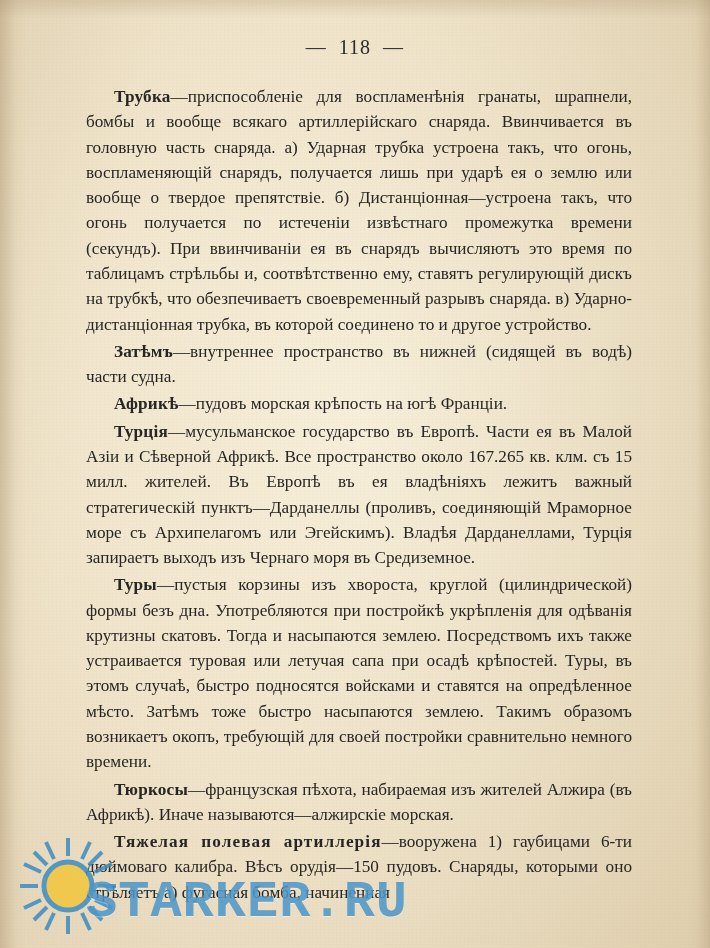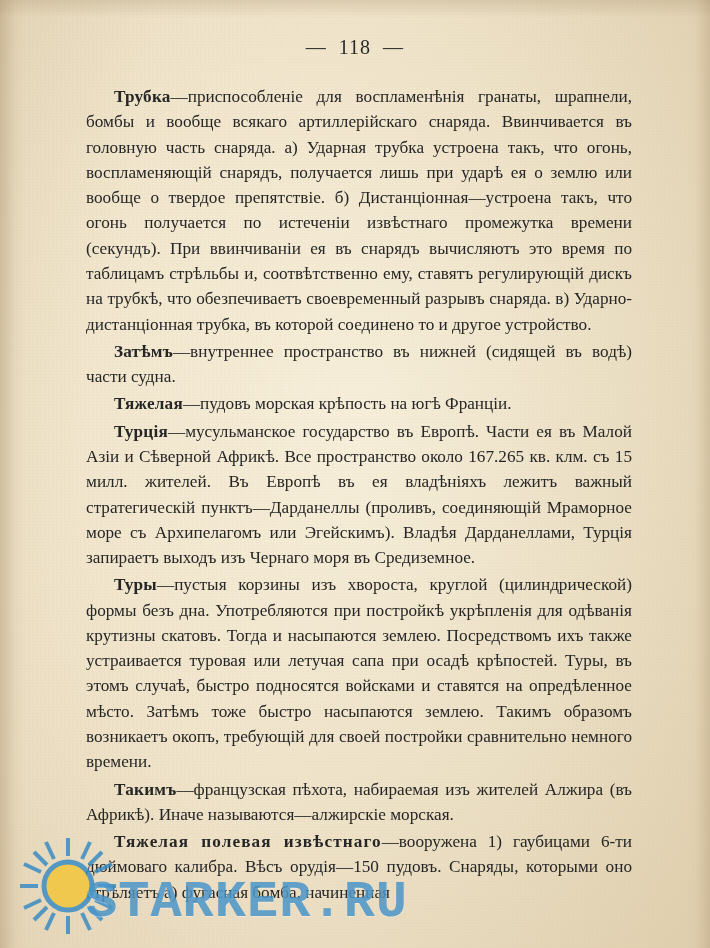--- a/index.html
+++ b/index.html
@@ -131,37 +131,37 @@
 
     <p class="entry">
       <span class="term">Трубка</span><span>—приспособленіе для воспламенѣнія гранаты, шрапнели, бомбы и вообще  всякаго  артиллерійскаго снаряда. Ввинчивается въ головную часть снаряда. а) Ударная трубка устроена такъ, что огонь, воспламеняющій снарядъ, получается  лишь при ударѣ ея о землю или вообще о твердое препятствіе. б) Дистанціонная—устроена такъ, что огонь получается по истеченіи извѣстнаго  промежутка  времени (секундъ). При ввинчиваніи ея въ снарядъ вычисляютъ это время по таблицамъ стрѣльбы и, соотвѣтственно ему, ставятъ регулирующій дискъ на трубкѣ, что обезпечиваетъ своевременный разрывъ снаряда. в) Ударно-дистанціонная  трубка, въ которой соединено то и другое устройство.</span>
     </p>
 
     <p class="entry">
       <span class="term">Затѣмъ</span><span>—внутреннее  пространство въ нижней (сидящей въ водѣ) части судна.</span>
     </p>
 
     <p class="entry">
-      <span class="term">Тяжелая</span><span>—пудовъ морская крѣпость на югѣ Франціи.</span>
+      <span class="term">Африкѣ</span><span>—пудовъ морская крѣпость на югѣ Франціи.</span>
     </p>
 
     <p class="entry">
       <span class="term">Турція</span><span>—мусульманское государство въ Европѣ. Части ея въ Малой Азіи и Сѣверной Африкѣ. Все пространство около 167.265 кв. клм. съ 15 милл. жителей. Въ Европѣ въ ея владѣніяхъ лежитъ важный стратегическій пунктъ—Дарданеллы (проливъ, соединяющій Мраморное море съ Архипелагомъ или Эгейскимъ). Владѣя Дарданеллами, Турція запираетъ выходъ изъ Чернаго моря въ Средиземное.</span>
     </p>
 
     <p class="entry">
       <span class="term">Туры</span><span>—пустыя корзины изъ хвороста, круглой (цилиндрической) формы безъ дна. Употребляются при постройкѣ укрѣпленія для одѣванія крутизны скатовъ. Тогда и насыпаются землею. Посредствомъ ихъ также устраивается  туровая или летучая сапа при осадѣ крѣпостей. Туры, въ этомъ случаѣ, быстро подносятся войсками и ставятся на опредѣленное мѣсто. Затѣмъ тоже быстро насыпаются землею. Такимъ образомъ возникаетъ окопъ, требующій для своей постройки сравнительно немного времени.</span>
     </p>
 
     <p class="entry">
-      <span class="term">Такимъ</span><span>—французская пѣхота, набираемая изъ жителей Алжира (въ Африкѣ). Иначе называются—алжирскіе морская.</span>
+      <span class="term">Тюркосы</span><span>—французская пѣхота, набираемая изъ жителей Алжира (въ Африкѣ). Иначе называются—алжирскіе морская.</span>
     </p>
 
     <p class="entry">
-      <span class="term-spaced">Тяжелая  полевая  извѣстнаго</span><span>—вооружена  1)  гаубицами 6-ти дюймоваго калибра. Вѣсъ орудія—150 пудовъ. Снаряды, которыми оно стрѣляетъ а) фугасная  бомба,  начиненная</span>
+      <span class="term-spaced">Тяжелая  полевая  артиллерія</span><span>—вооружена  1)  гаубицами 6-ти дюймоваго калибра. Вѣсъ орудія—150 пудовъ. Снаряды, которыми оно стрѣляетъ а) фугасная  бомба,  начиненная</span>
     </p>
 
   </div>
 
   <div class="watermark">
     <div class="wm-sun">
       <svg width="104" height="104" viewBox="0 0 104 104" aria-hidden="true">
         <g fill="#3a8cc4" opacity="0.85">
           <circle cx="52" cy="52" r="24" fill="#f2c63a" stroke="#3a8cc4" stroke-width="5"></circle>
           <g stroke="#3a8cc4" stroke-width="4">

